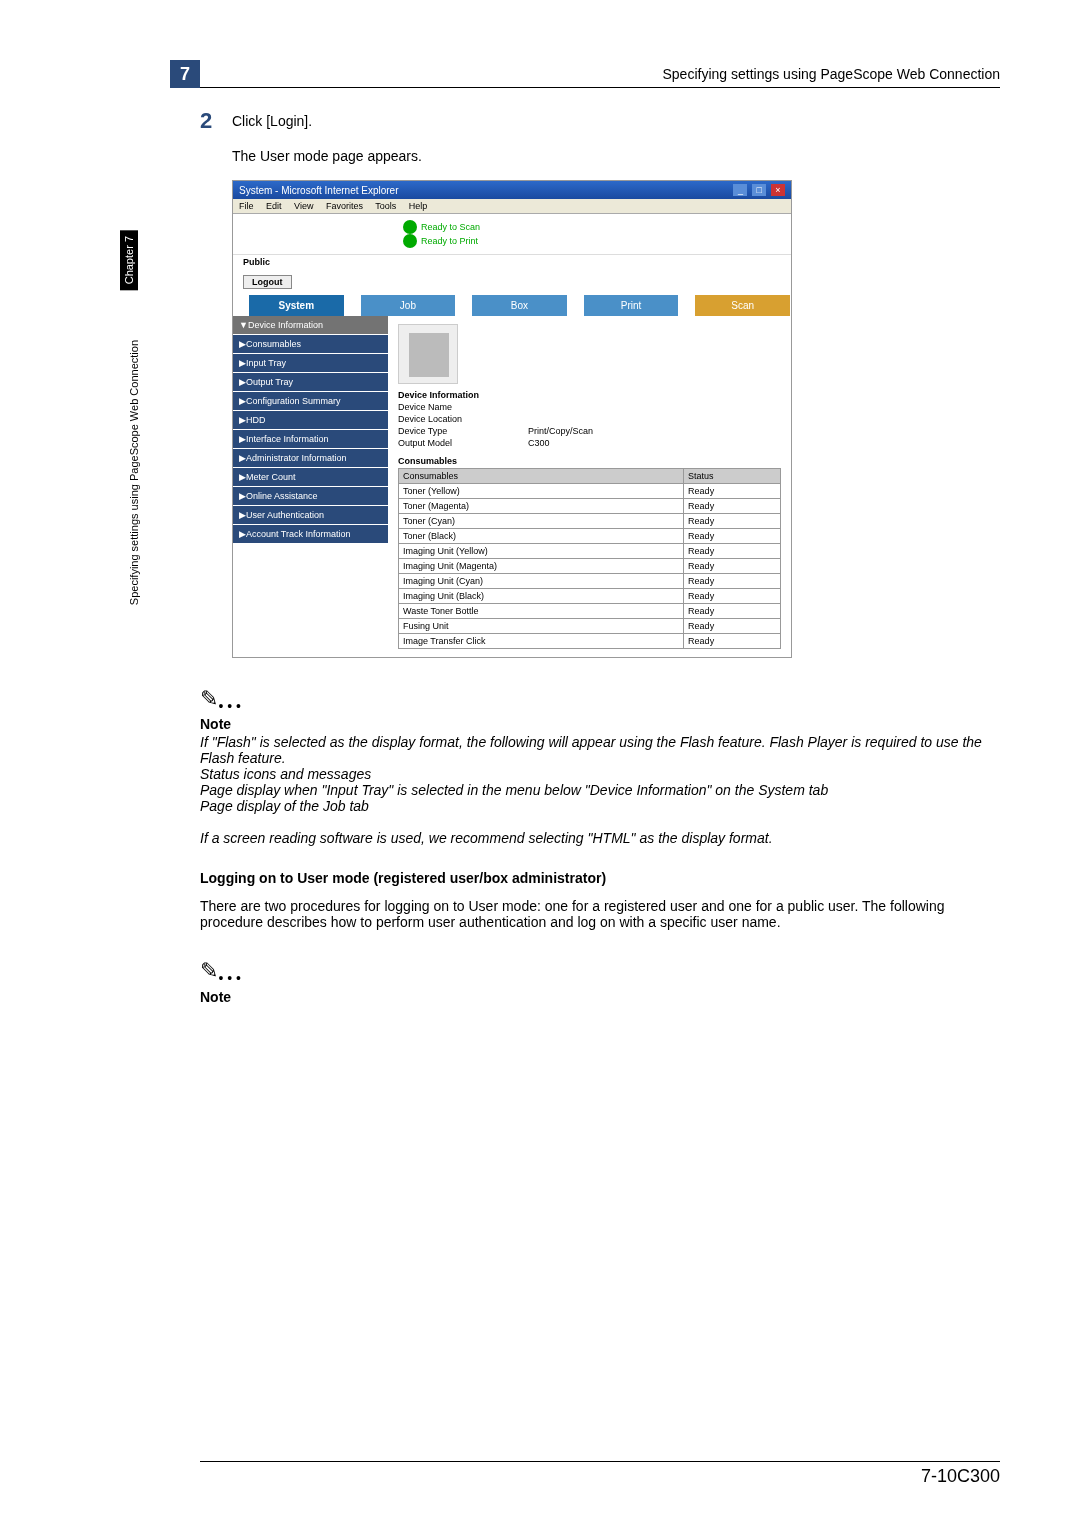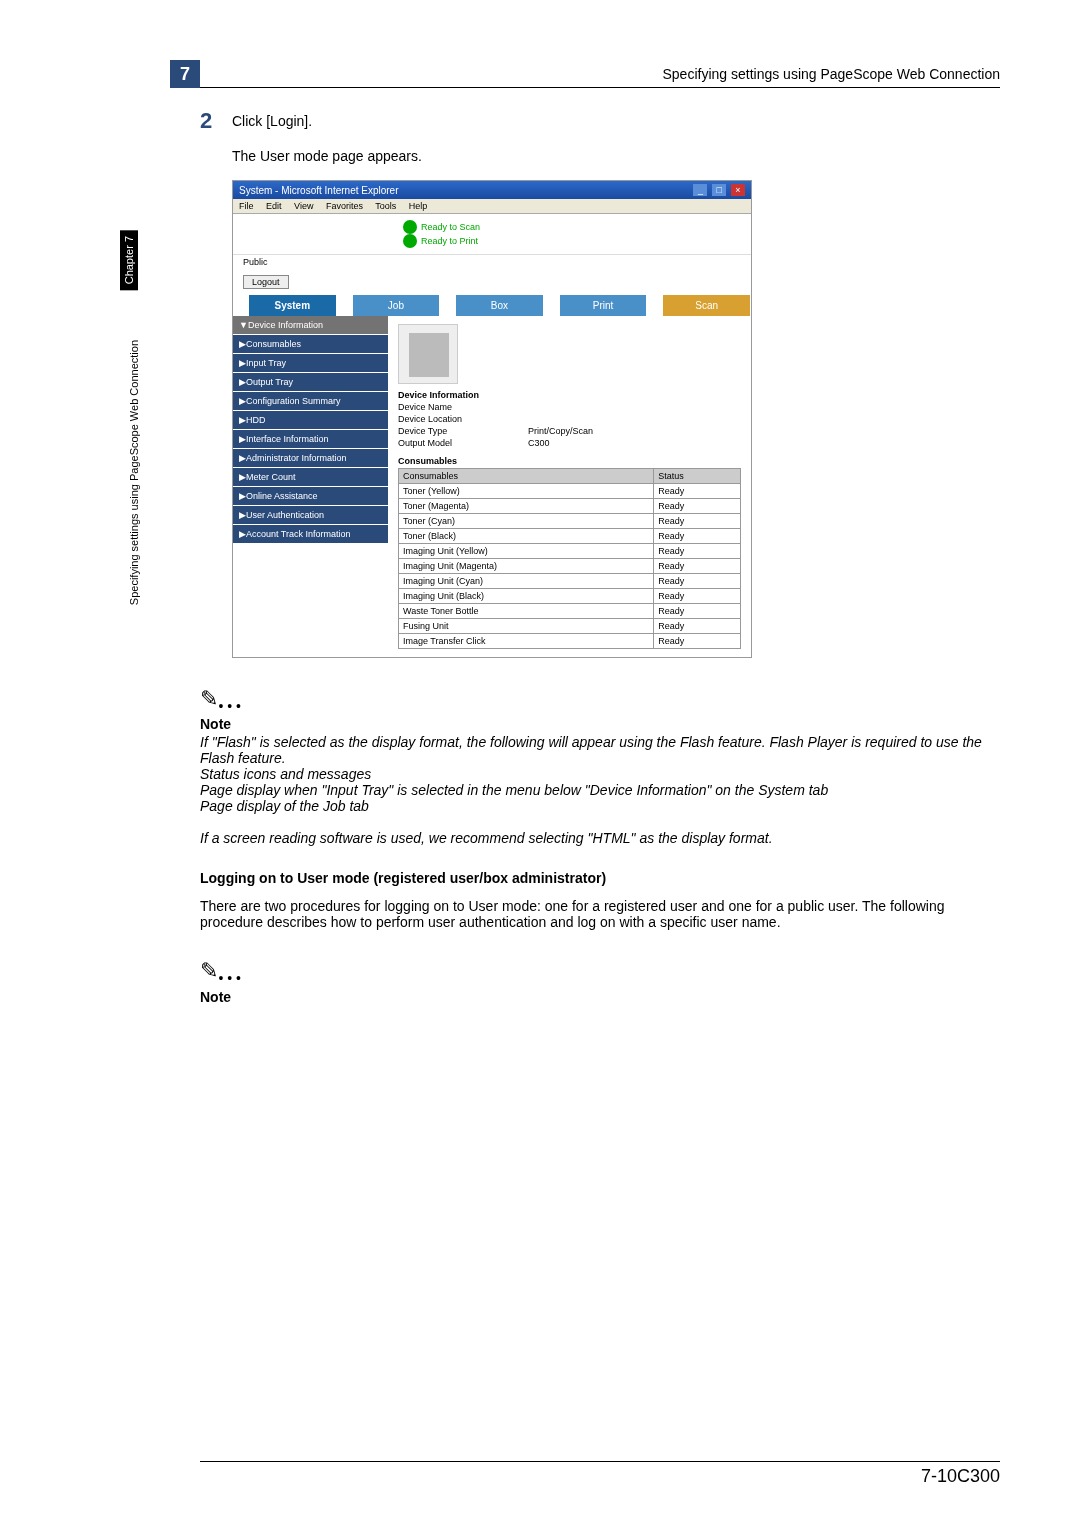--- a/index.html
+++ b/index.html
@@ -70,21 +70,21 @@
     font-weight: bold;
     color: #2a4a7a;
     width: 32px;
   }
   .step-text { padding-top: 5px; }
   .indent { margin-left: 32px; margin-top: 4px; }
 
   
   .screenshot {
     margin: 16px 0 16px 32px;
-    width: 520px;
+    width: 560px;
     border: 1px solid #999;
     font-size: 10px;
   }
   .ss-titlebar {
     background: linear-gradient(#2c69c9,#1a4aa0);
     color: #fff;
     padding: 3px 6px;
     display: flex;
     align-items: center;
     justify-content: space-between;
@@ -116,21 +116,21 @@
   }
   .ss-status-icons { margin-left: 160px; }
   .ss-status-icons .stat-row { display:flex; align-items:center; font-size:9px; color:#0a0; }
   .ss-status-icons .ic {
     width:14px; height:14px; border-radius:50%;
     background:#0a0; margin-right:4px;
   }
   .ss-user-row {
     padding: 2px 10px 6px 10px;
     font-size: 9px;
-    display:flex; align-items:center;
+    display:flex; align-items:center;font-weight:bold;
   }
   .ss-user-row .logout-btn {
     border:1px solid #888; background:#eee; padding:1px 8px; margin-right:4px;
   }
   .ss-tabs { display:flex; }
   .ss-tabs .tab {
     flex:1; text-align:center; padding:5px 0;
     background:#4a90c8; color:#fff; border-right:1px solid #fff;
     font-size:10px;
     margin-left:16px;

